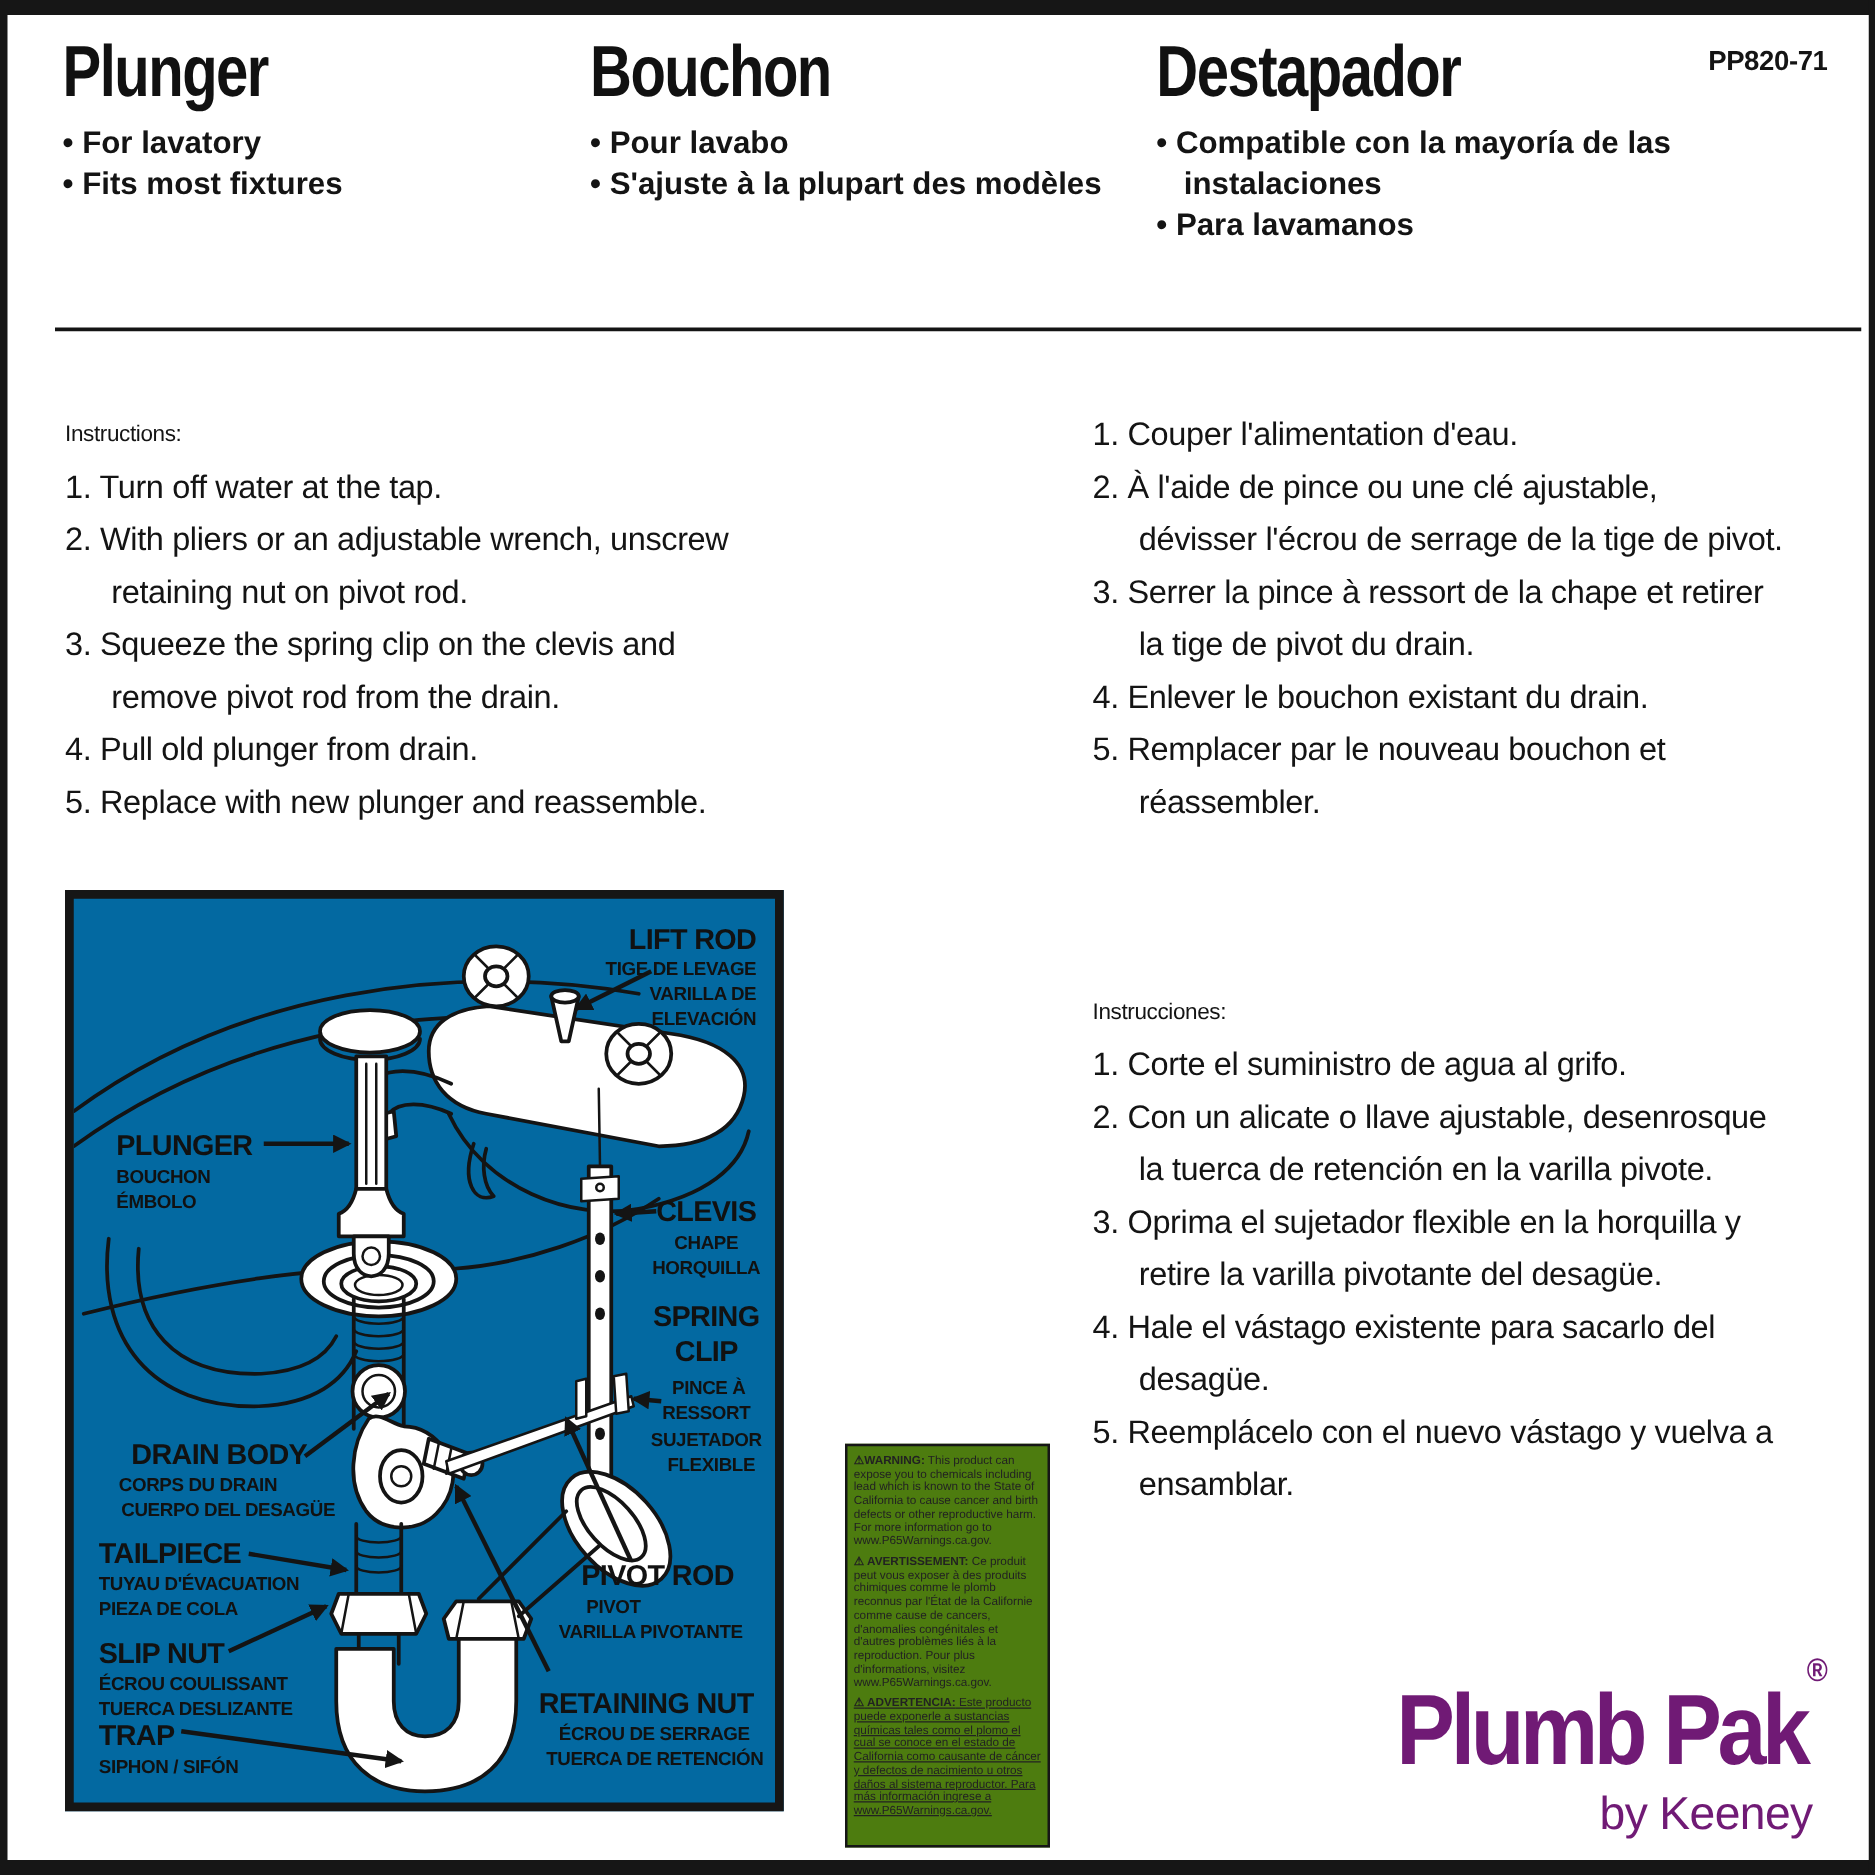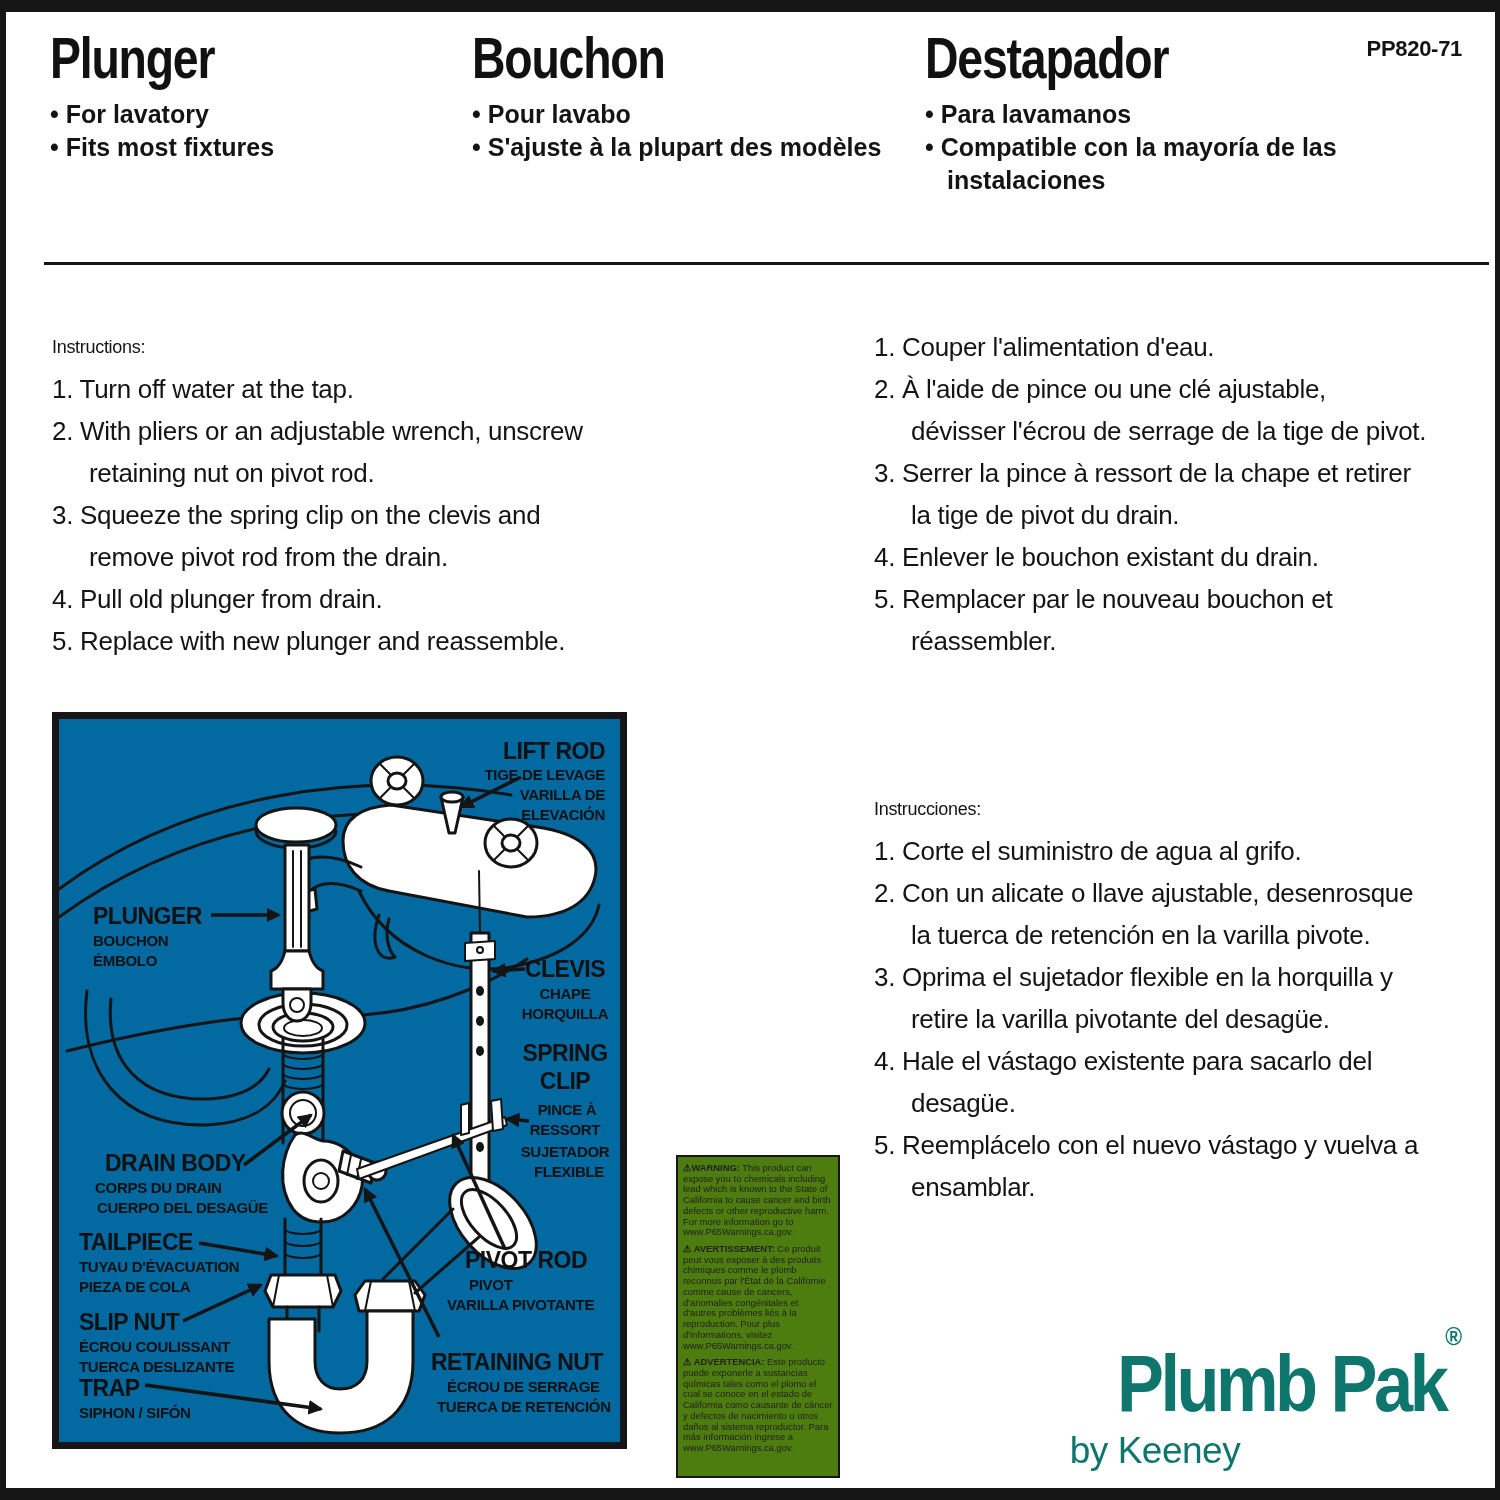--- a/index.html
+++ b/index.html
@@ -46,25 +46,25 @@
   .arrow{fill:none;stroke:#141414;stroke-width:3.5;}
   .dl1{font:bold 23px "Liberation Sans",sans-serif;letter-spacing:-0.5px;fill:#111;}
   .dl2{font:bold 15px "Liberation Sans",sans-serif;letter-spacing:-0.3px;fill:#111;}
 
   
   .warnbox{
     position:absolute;left:676px;top:1155px;width:150px;border:2.5px solid #161616;
     padding:6px 5px;font-size:9.4px;line-height:1.14;color:#222;background:#4d7c0f;
   }
   .warnbox p{margin:0 0 6px 0;}
-  .warnbox p:last-child{margin-bottom:16px;}
+  .warnbox p:last-child{margin-bottom:16px;text-decoration:underline;}
   .warnbox b{font-weight:bold;}
 
   
-  .logo{position:absolute;right:38px;top:1344px;text-align:left;color:#0f766e;}
+  .logo{position:absolute;right:38px;top:1344px;text-align:right;color:#701a75;}
   .logo .brand{
     font-size:80px;font-weight:bold;letter-spacing:-4px;line-height:1;
     transform:scaleX(0.88);transform-origin:right top;white-space:nowrap;
   }
   .logo .brand sup{font-size:26px;position:relative;top:-38px;letter-spacing:0;}
   .logo .byline{font-size:37px;margin-top:6px;margin-right:12px;letter-spacing:-0.5px;}
 </style>
 </head>
 <body>
 
@@ -87,23 +87,23 @@
   <div class="product" id="prod-fr">
     <h1>Bouchon</h1>
     <div class="bullets">
       <div class="bullet">Pour lavabo</div>
       <div class="bullet">S'ajuste à la plupart des modèles</div>
     </div>
   </div>
   <div class="product" id="prod-es">
     <h1>Destapador</h1>
     <div class="bullets">
-      <div class="bullet">Para lavamanos</div>
       <div class="bullet">Compatible con la mayoría de las
 instalaciones</div>
+      <div class="bullet">Para lavamanos</div>
     </div>
   </div>
 
   <div class="rule"></div>
 
   <div class="instr" id="instr-en">
     <div class="title">Instructions:</div>
     <div class="step">1. Turn off water at the tap.</div>
     <div class="step">2. With pliers or an adjustable wrench, unscrew
 retaining nut on pivot rod.</div>

